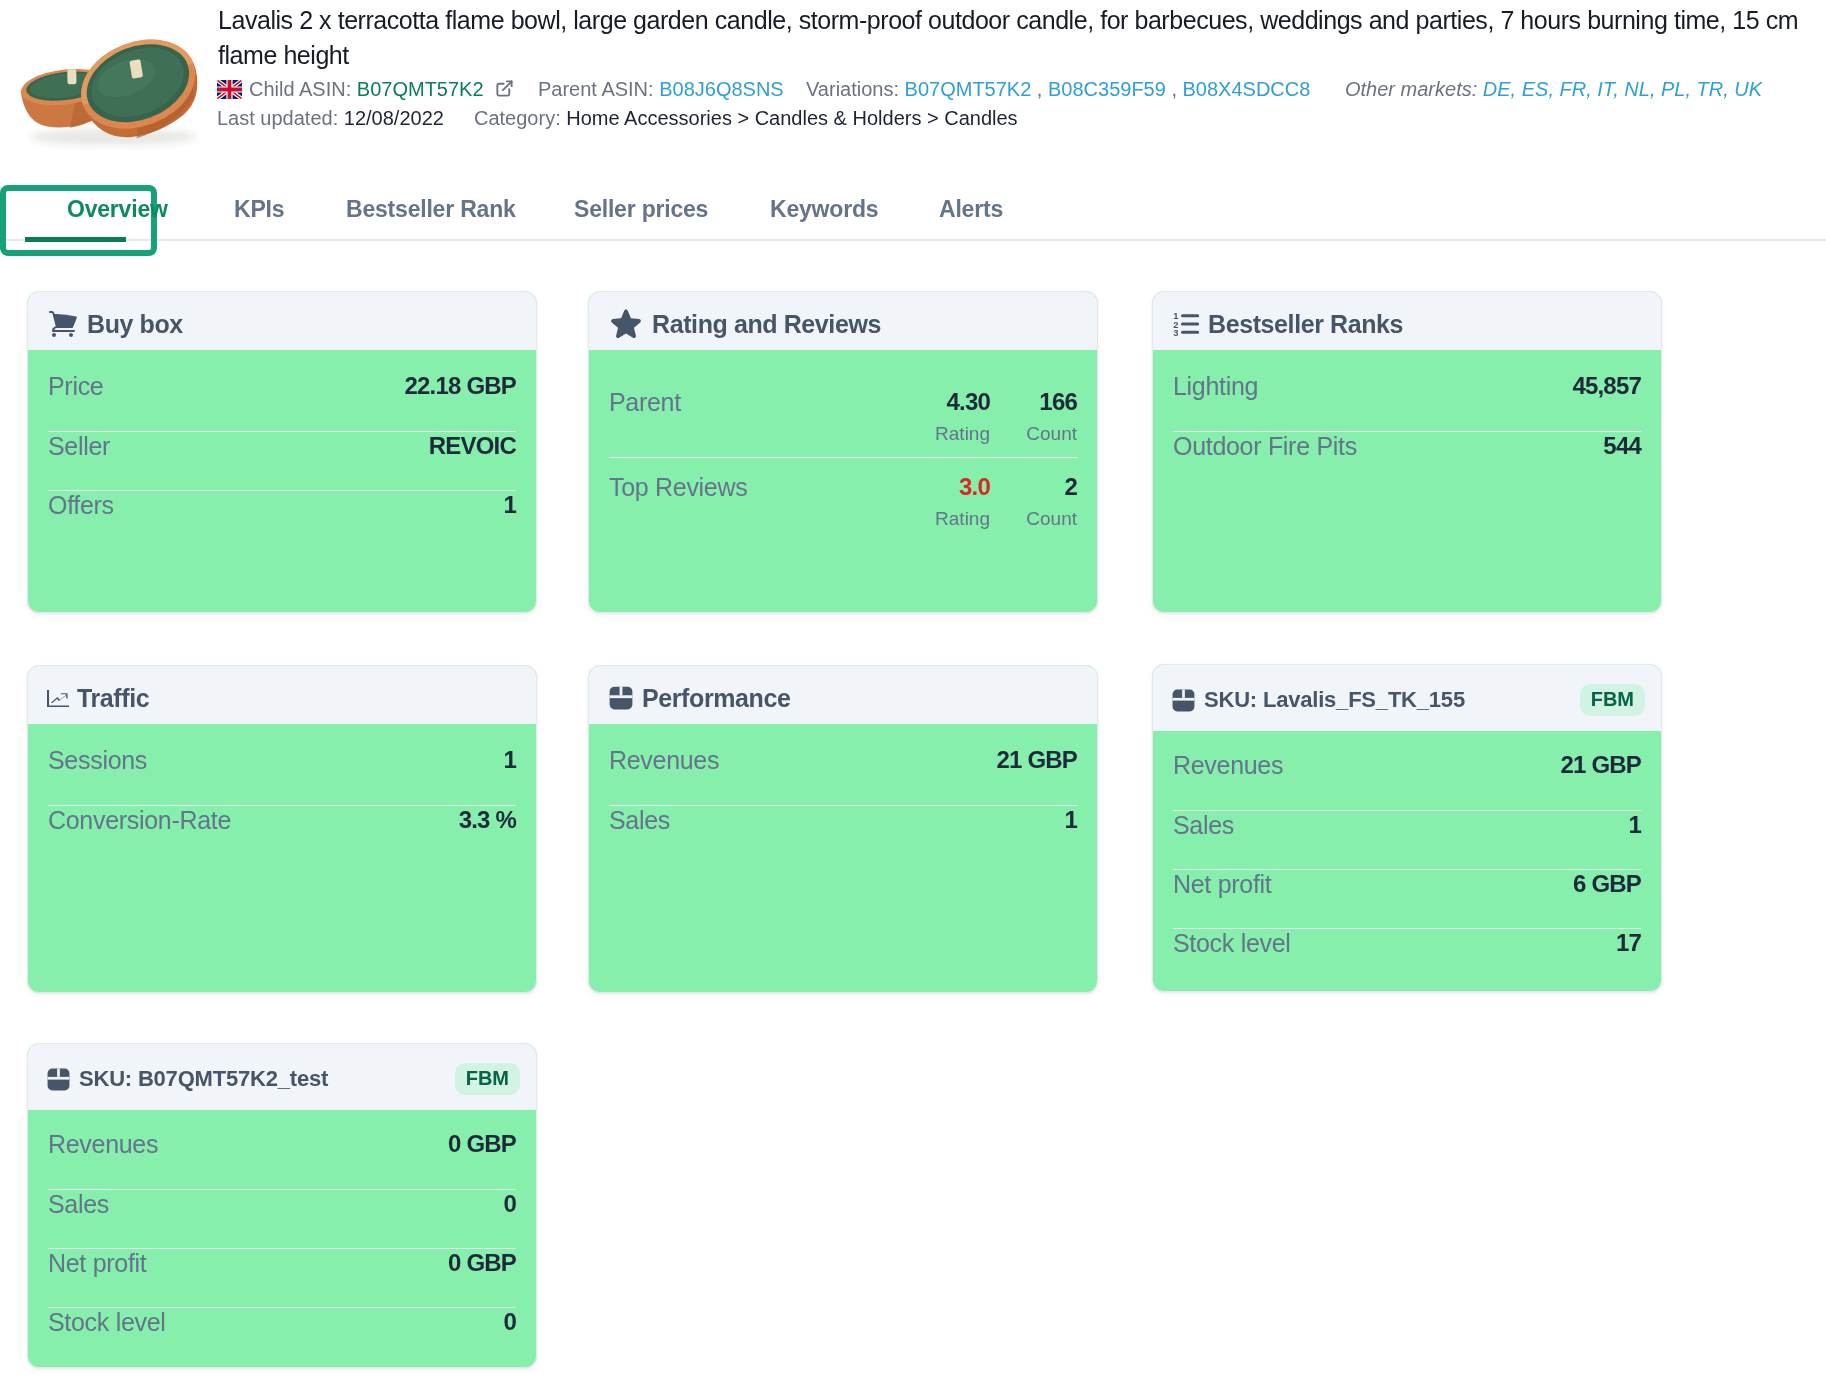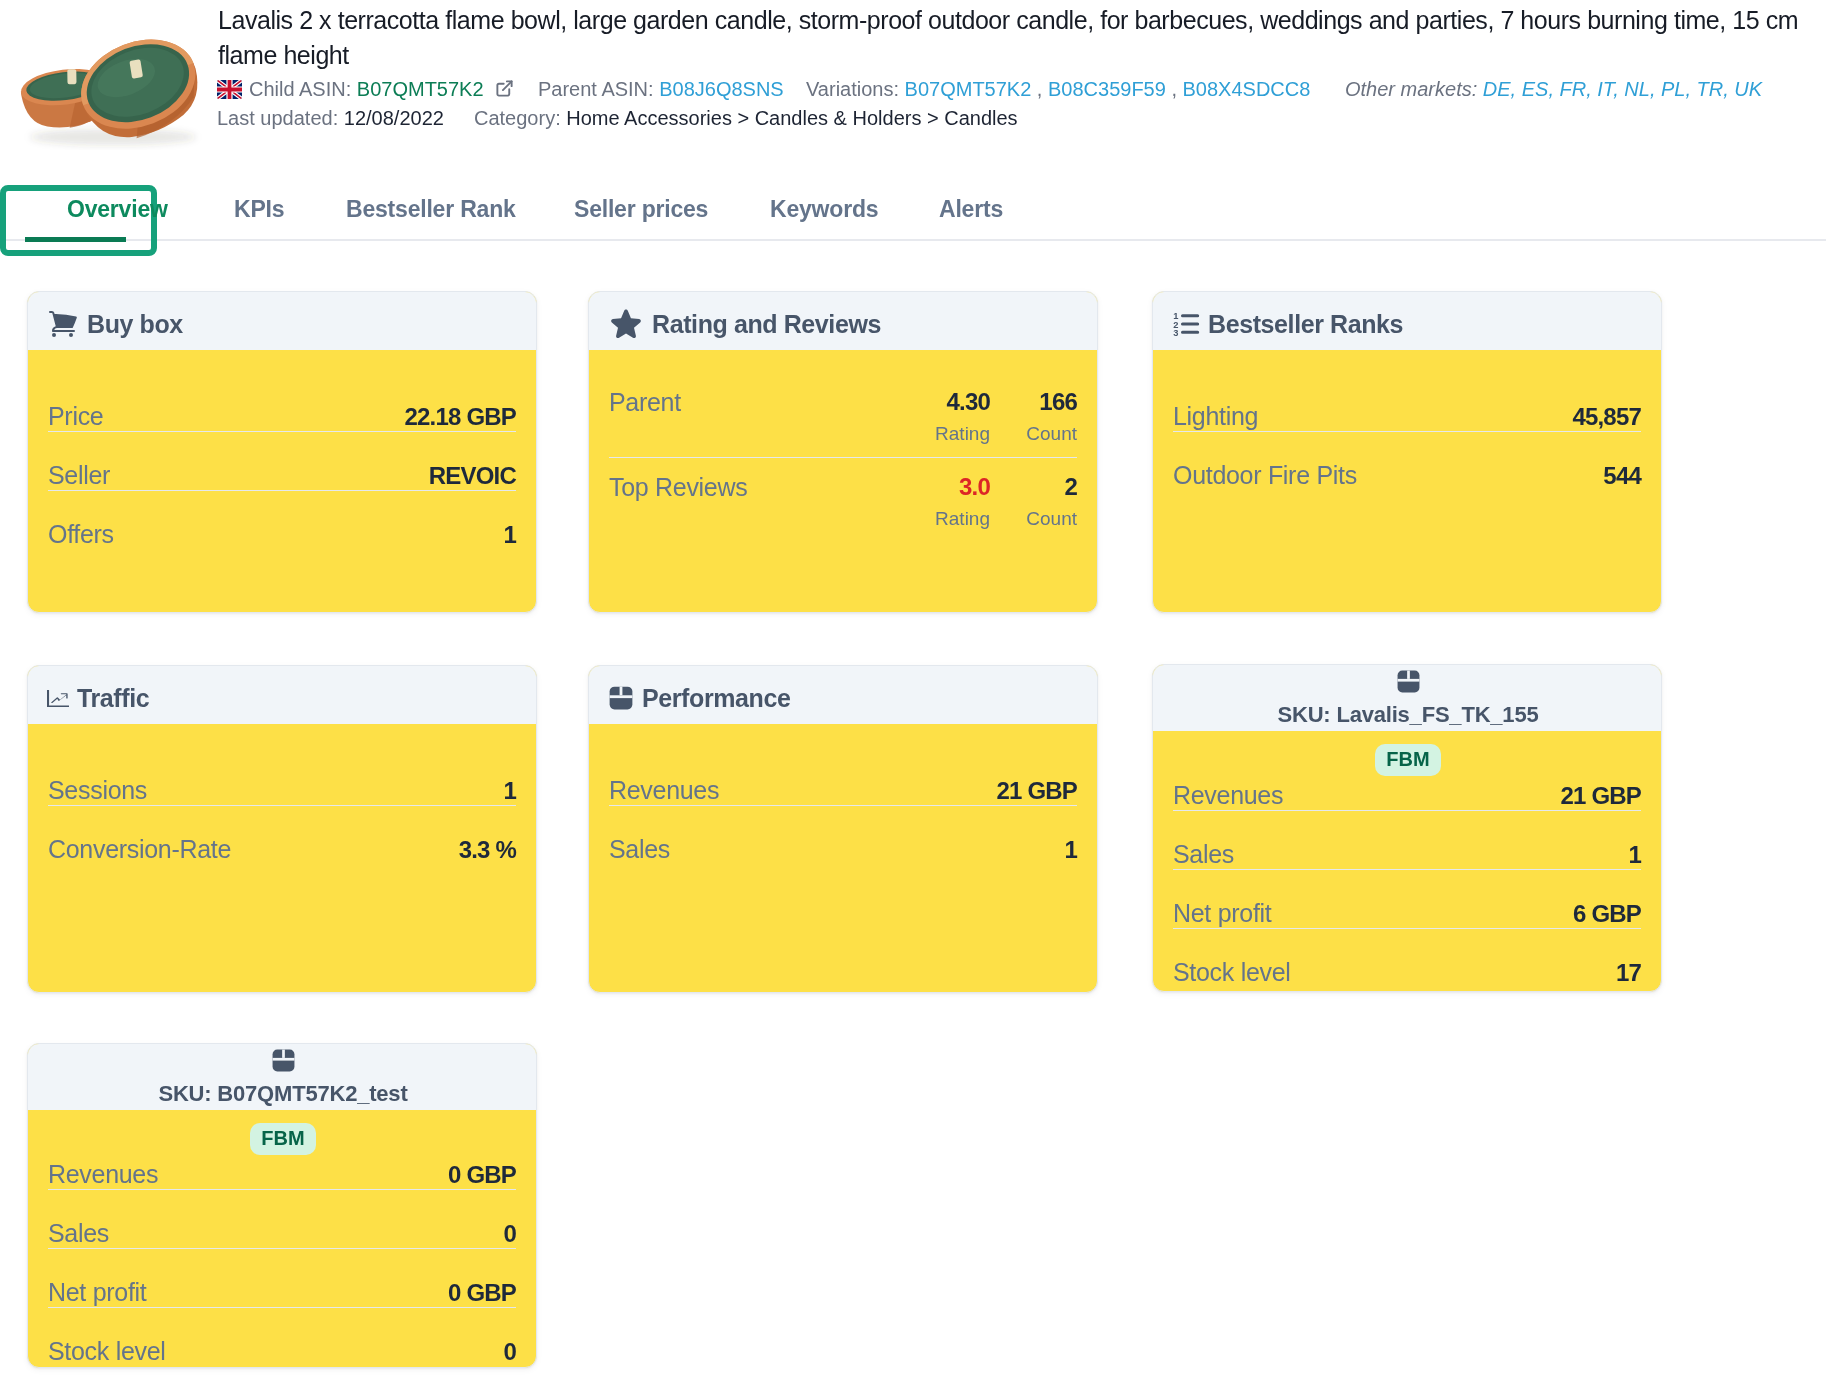--- a/index.html
+++ b/index.html
@@ -16,31 +16,31 @@
   .meta .blue { color:#2f9fd6; }
 
   
   .tab { font-size:23px; font-weight:700; color:#64748b; top:196px; white-space:nowrap; letter-spacing:-0.2px;margin-left:42px;}
   .tab.active { color:#0d8a5e; }
   .tabline { top:239px; left:0; width:1826px; height:2px; background:#e7e9ee; }
   .tabunder { top:237px; left:25px; width:101px; height:5px; background:#0a7b54; }
   .greenbox { left:0px; top:185px; width:157px; height:71px; border:6px solid #16a17b; border-radius:8px; }
 
   
-  .card { position:absolute; width:510px; background:#fde047; border:1px solid #e3e8ee;
+  .card { position:absolute; width:510px; background:#86efac; border:1px solid #e3e8ee;
     border-radius:12px; box-shadow:0 1px 2px rgba(16,24,40,.05), 0 2px 6px rgba(16,24,40,.05); overflow:hidden;}
   .chead { display:flex; align-items:center; gap:8px; background:#f1f5f9;
     padding:6px 16px 0 19px; height:58px; font-size:25px; font-weight:700; color:#475569; letter-spacing:-0.4px; white-space:nowrap;}
-  .chead.tall { height:66px; font-size:22px; letter-spacing:-0.2px; padding-left:18px; padding-top:4px;flex-direction:column; }
+  .chead.tall { height:66px; font-size:22px; letter-spacing:-0.2px; padding-left:18px; padding-top:4px; }
   .chead svg { flex:none; }
   .chead .sp { flex:1; }
   .badge { background:#d3f3e2; color:#066448; font-size:20px; font-weight:700;
     padding:4px 11px 5px; border-radius:10px; letter-spacing:0; }
   .cbody { padding:22px 20px 0 20px; }
-  .row { height:59px; display:flex; align-items:flex-end; justify-content:space-between;gap:16px; }
+  .row { height:59px; display:flex; align-items:flex-start; justify-content:space-between;gap:16px; }
   .row + .row, .rrow + .rrow { border-top:1px solid #e5e8ed; }
   .lbl { font-size:25px; color:#64748b; letter-spacing:-0.3px;}
   .val { font-size:24px; font-weight:700; color:#1e293b; letter-spacing:-0.8px;}
   .rrow { display:flex; padding:12px 0 8px 0; }
   .rrow .lbl { flex:1; padding-top:3px; }
   .cola { text-align:right; }
   .colb { width:87px; text-align:right; }
   .rrow .val { line-height:34px; display:block; }
   .sub { font-size:19px; color:#64748b; line-height:30px; }
   .red { color:#dc2626; }

